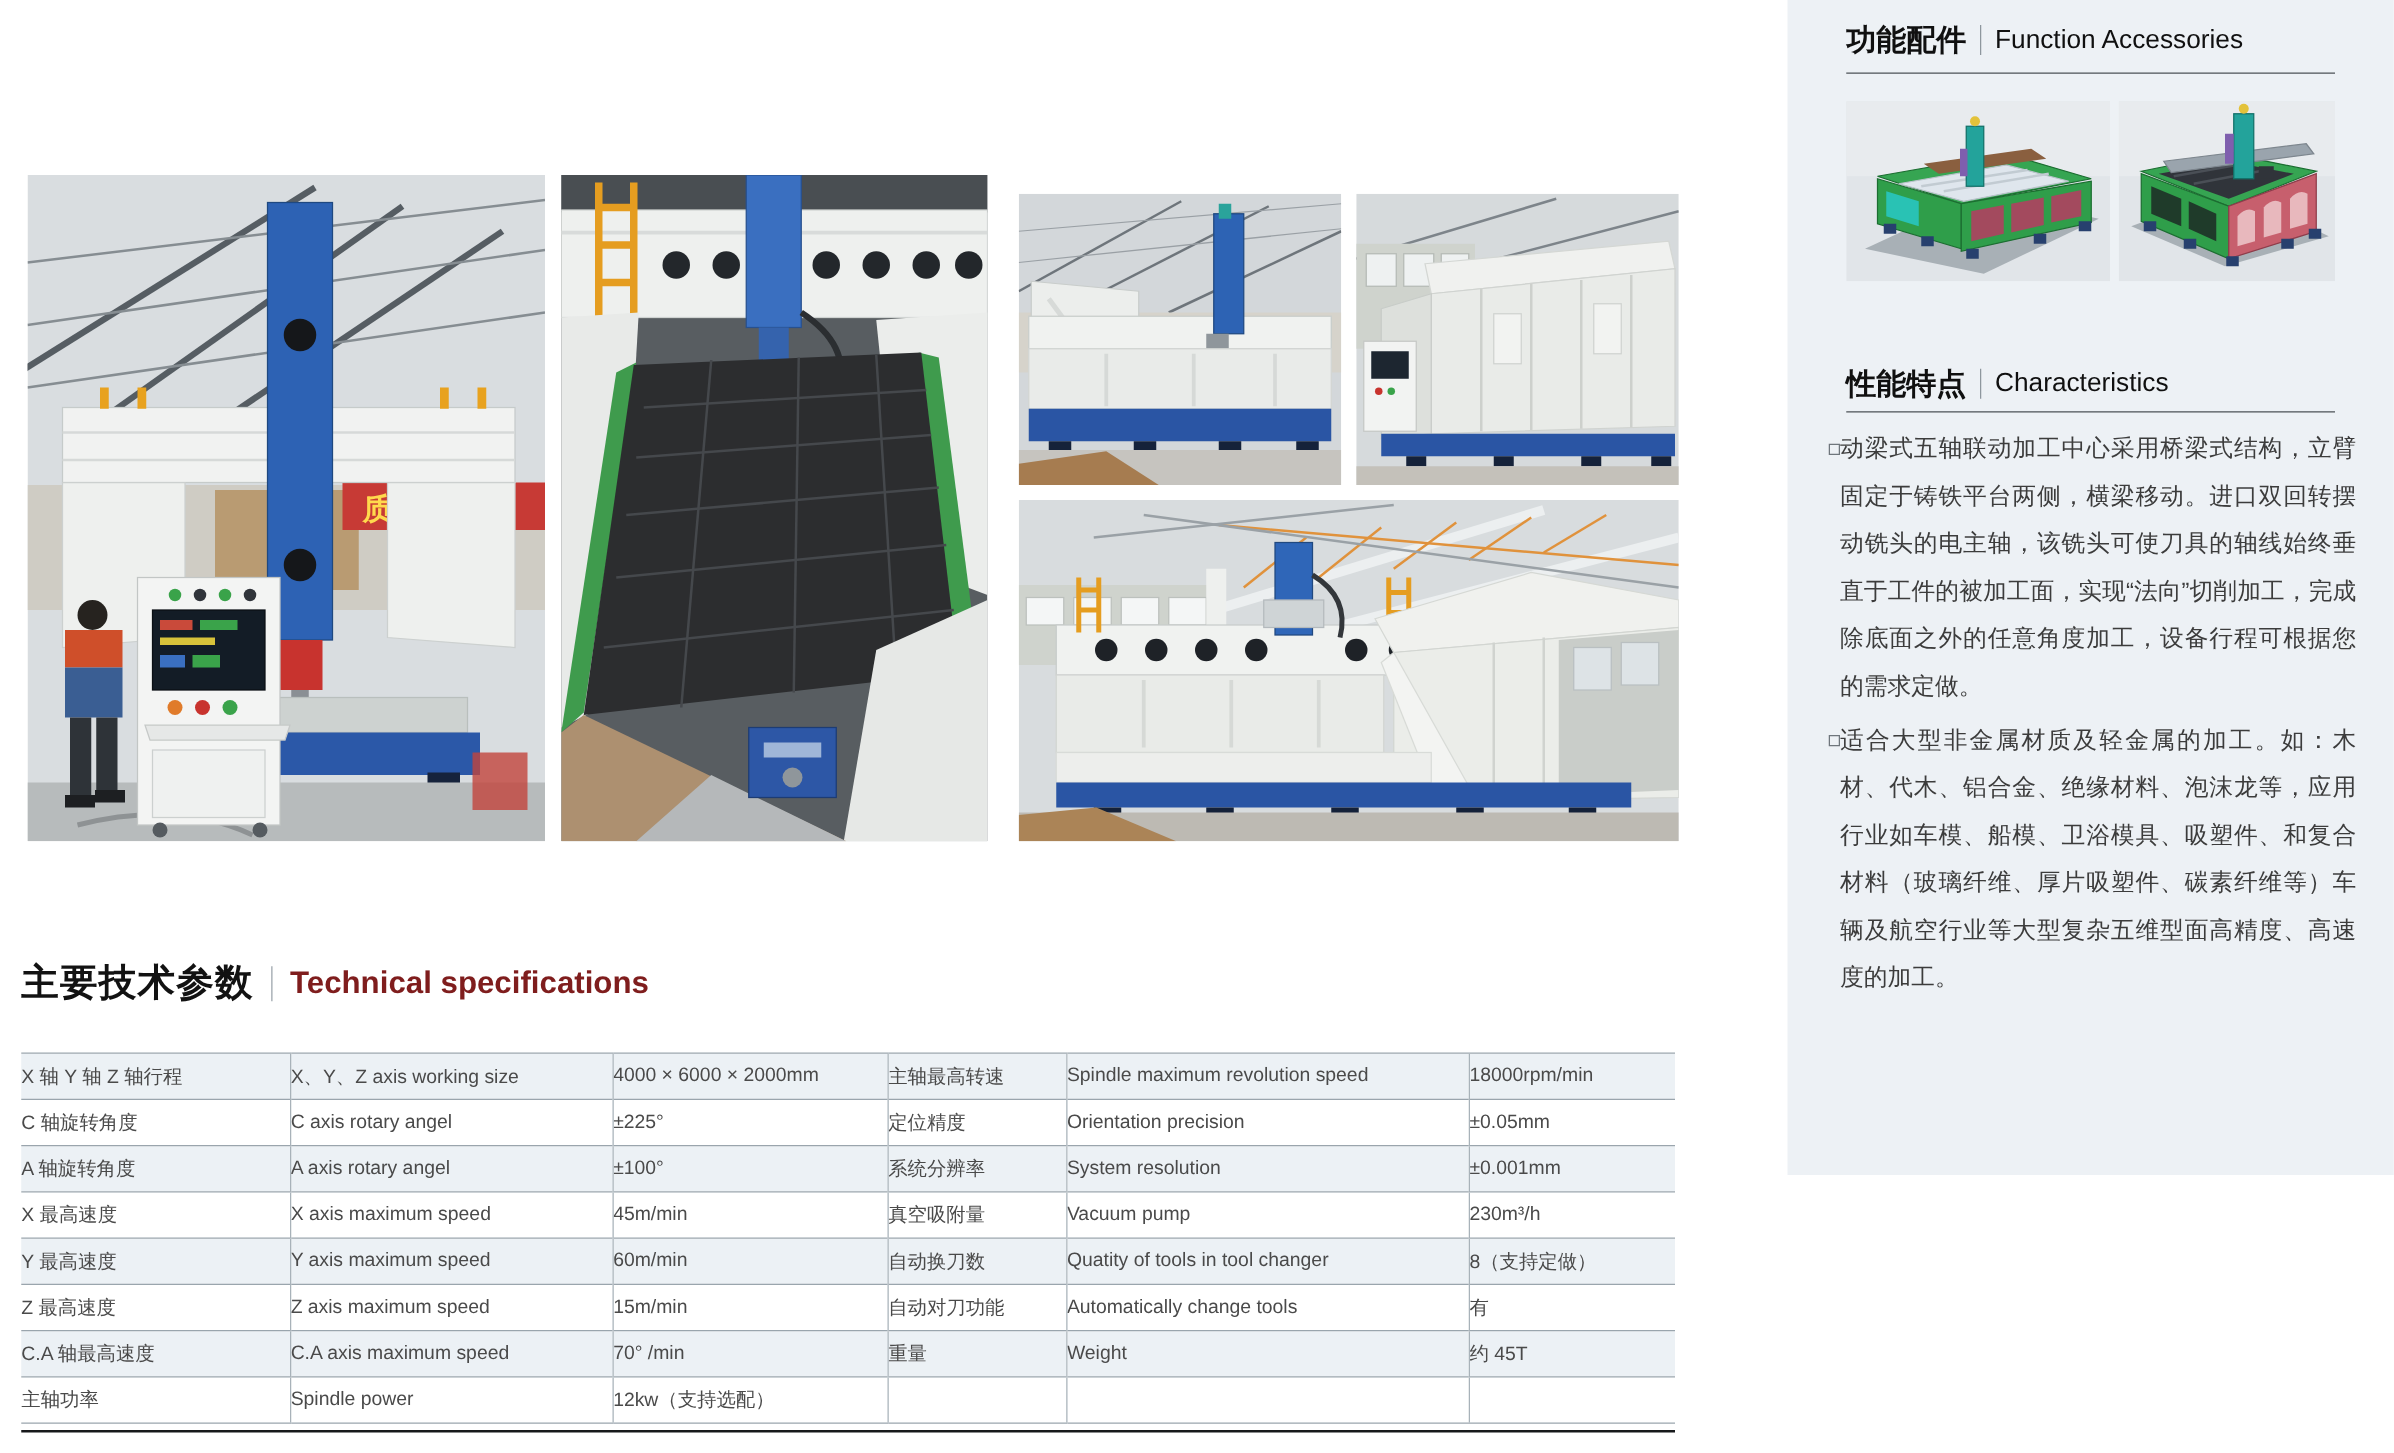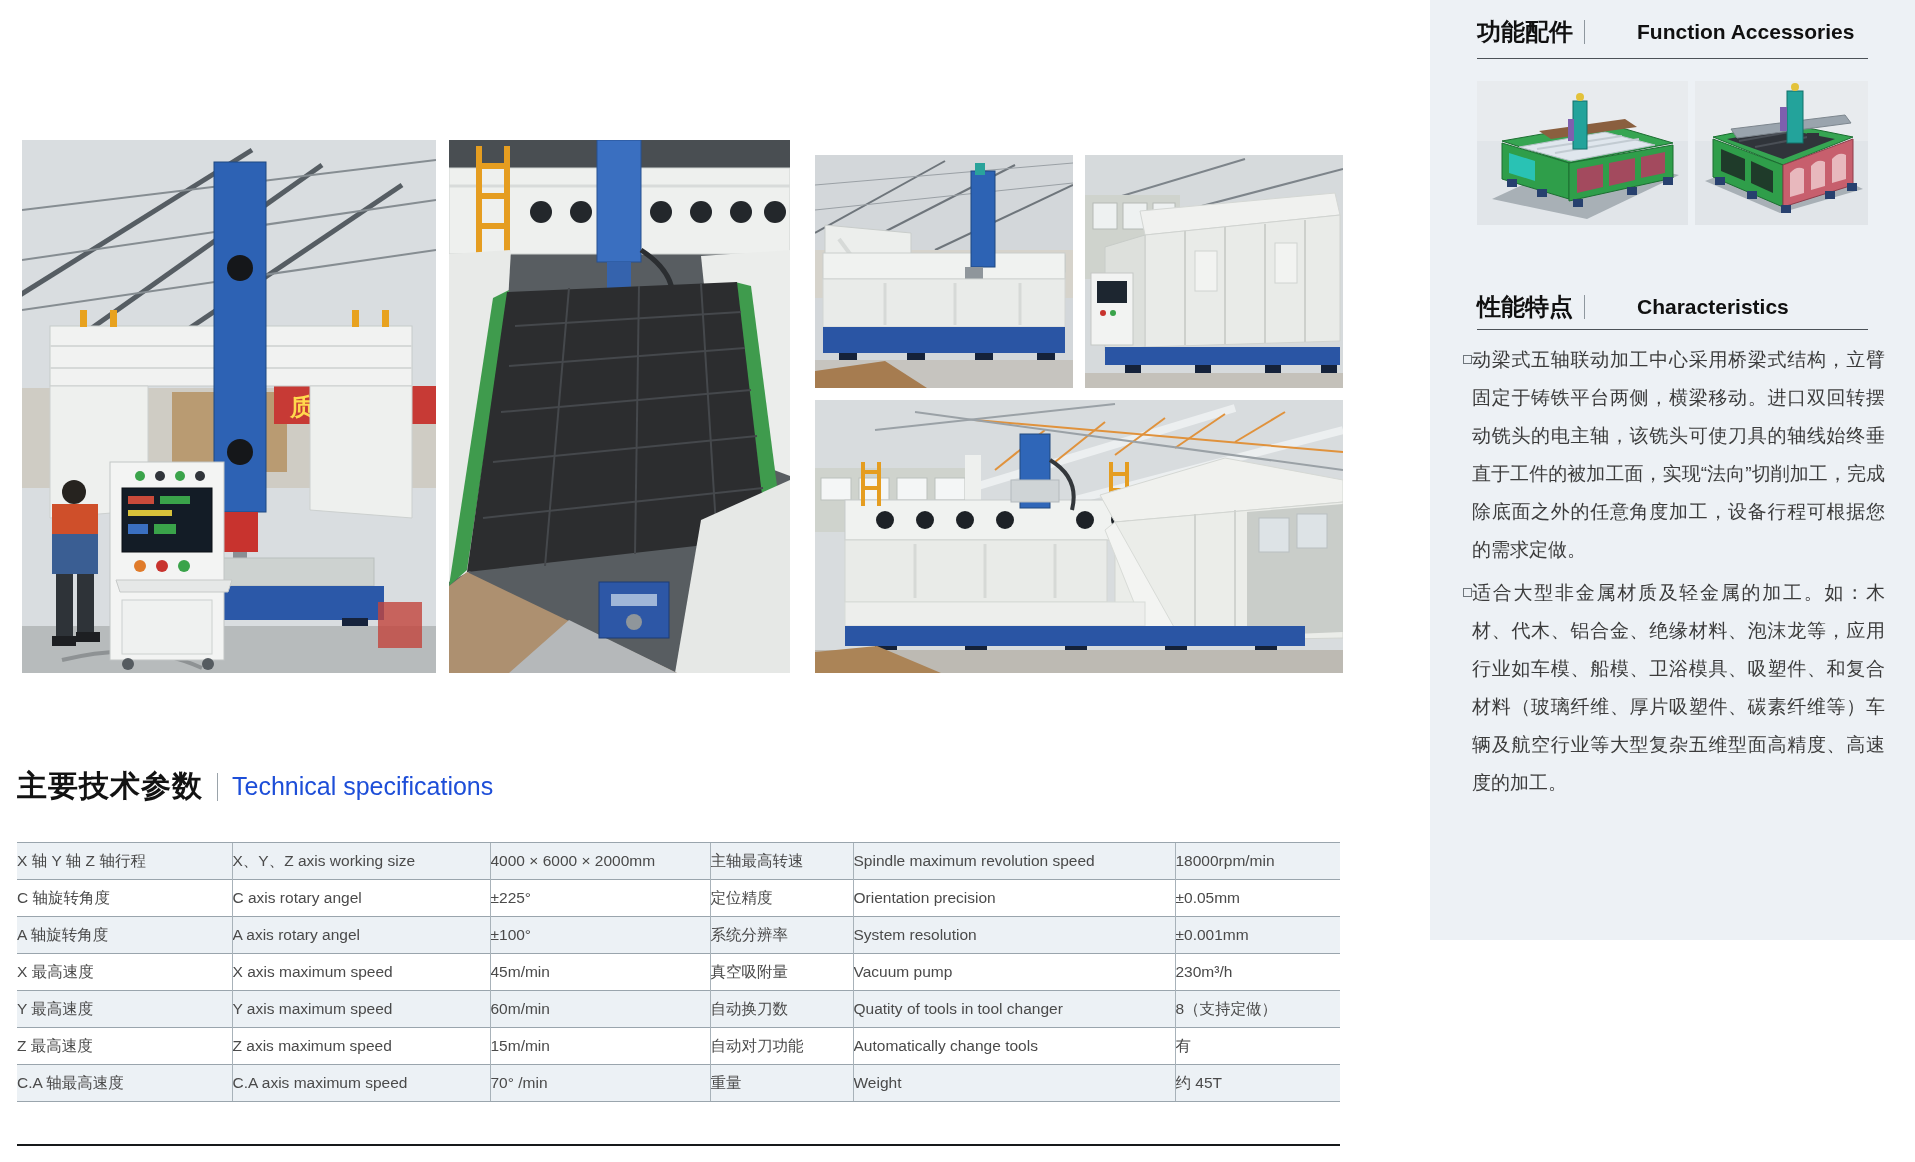--- a/index.html
+++ b/index.html
@@ -7,21 +7,21 @@
     width:1915px;height:1162px;position:relative;overflow:hidden;
     background:#ffffff;
     font-family:"Liberation Sans","DejaVu Sans",sans-serif;
   }
   .photo{position:absolute;display:block;}
 
   
   .specs-title{position:absolute;left:17px;top:766px;display:flex;align-items:center;gap:14px;}
   .specs-title .cn{font-size:30px;font-weight:bold;color:#121212;letter-spacing:1px;}
   .title-divider{width:1px;height:28px;background:#9aa3aa;}
-  .specs-title .en{font-size:25px;color:#1d4ed8;}
+  .specs-title .en{font-size:25px;color:#7f1d1d;font-weight:bold;}
 
   table.specs{
     position:absolute;left:17px;top:842px;width:1323px;
     border-collapse:collapse;table-layout:fixed;
   }
   table.specs td{
     height:37px;font-size:15.5px;color:#4a4a4a;
     padding:0;box-sizing:border-box;vertical-align:middle;
     border-top:1px solid #9aa5ad;white-space:nowrap;overflow:hidden;
   }
@@ -31,21 +31,21 @@
   td.c1{padding-left:6px;}  td.c2{padding-left:8px;}
   td.c3{padding-left:10px;} td.c4{padding-left:8px;margin-left:48px;}
   td.c5{padding-left:14px;} td.c6{padding-left:8px;}
   .footer-rule{position:absolute;left:17px;top:1144px;width:1323px;height:2px;background:#17191b;}
 
   
   .sidebar{position:absolute;left:1430px;top:0;width:485px;height:940px;background:#edf1f5;}
   .sb-title{position:absolute;left:47px;display:flex;align-items:center;gap:11px;}
   .sb-title .cn{font-size:24px;font-weight:bold;color:#101010;}
   .sb-title .bar{width:1px;height:24px;background:#8e979e;}
-  .sb-title .en{font-size:21px;font-weight:bold;color:#101010;margin-left:41px;}
+  .sb-title .en{font-size:21px;font-weight:normal;color:#101010;}
   .sb-rule{position:absolute;left:47px;width:391px;height:1px;background:#4c5257;}
   .acc-images{position:absolute;left:47px;top:81px;display:flex;gap:7px;}
   .bullets{position:absolute;left:33px;top:341px;width:428px;}
   .bullet-item{display:flex;align-items:flex-start;margin-bottom:5px;}
   .bullet-sq{flex:none;width:7px;height:7px;border:1px solid #6f767c;margin-top:14px;background:transparent;}
   .bullet-txt{margin-left:7px;font-size:19px;line-height:38px;color:#3c3c3c;text-align:justify;width:413px;}
 </style>
 </head>
 <body>
 
@@ -415,20 +415,28 @@
       <td class="c6">有</td>
     </tr>
     <tr>
       <td class="c1">C.A 轴最高速度</td>
       <td class="c2">C.A axis maximum speed</td>
       <td class="c3">70°  /min</td>
       <td class="c4">重量</td>
       <td class="c5">Weight</td>
       <td class="c6">约 45T</td>
     </tr>
+    <tr>
+      <td class="c1">主轴功率</td>
+      <td class="c2">Spindle power</td>
+      <td class="c3">12kw（支持选配）</td>
+      <td class="c4"></td>
+      <td class="c5"></td>
+      <td class="c6"></td>
+    </tr>
   </tbody>
 </table>
 <div class="footer-rule"></div>
 
 <aside class="sidebar">
 
   <div class="sb-title" style="top:16px;">
     <span class="cn">功能配件</span>
     <span class="bar"></span>
     <span class="en">Function Accessories</span>

